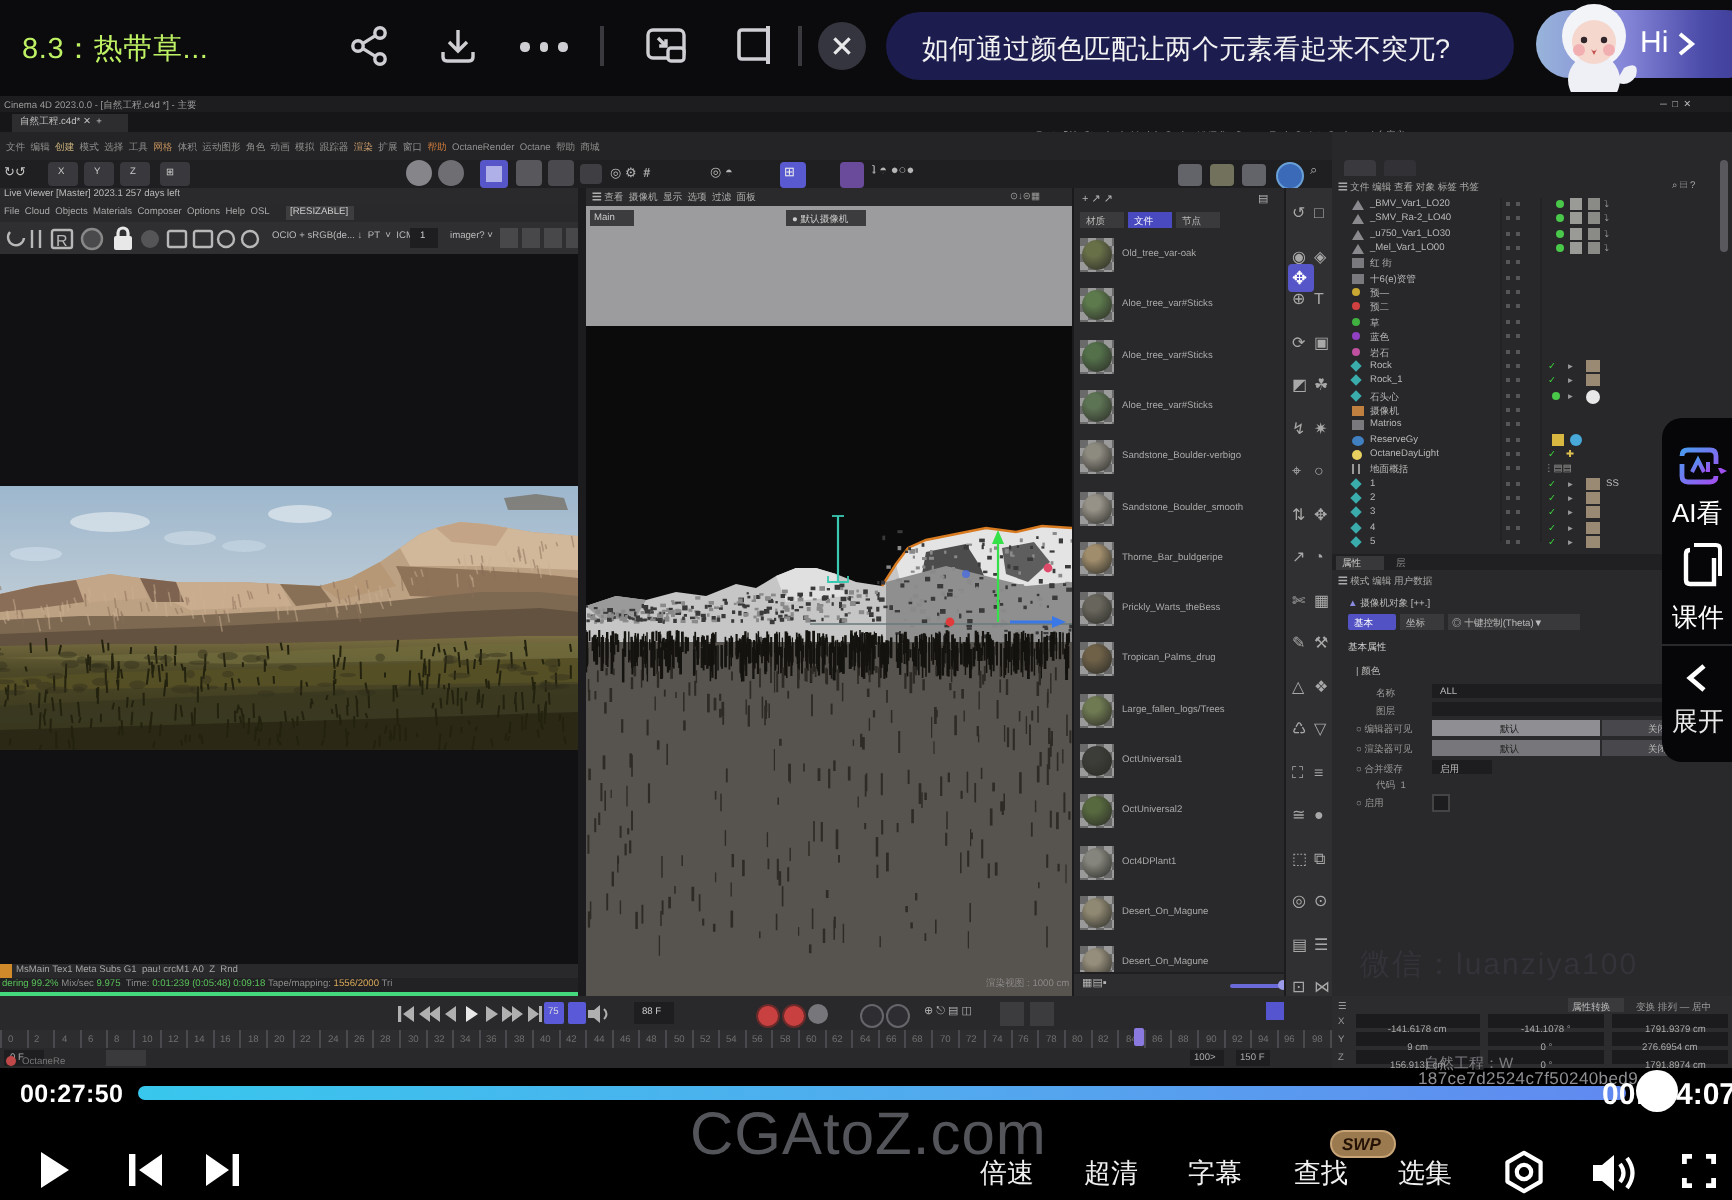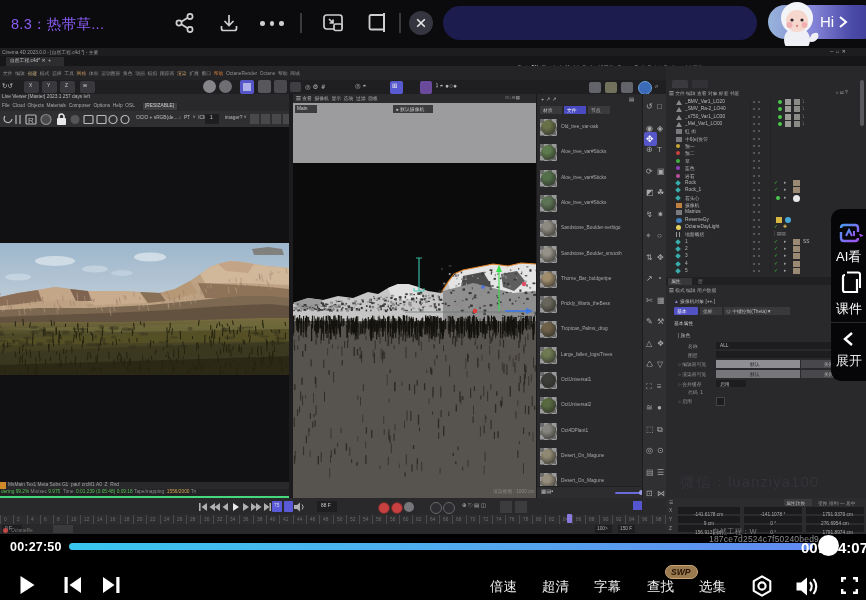--- a/index.html
+++ b/index.html
@@ -3,21 +3,21 @@
 html,body{margin:0;padding:0;background:#000}
 #stage{position:relative;width:866px;height:600px;overflow:hidden;background:#000;font-family:"Liberation Sans",sans-serif}
 .a{position:absolute}
 .t6{font-size:10px;transform:scale(.55);transform-origin:0 0;white-space:nowrap;color:#9a9a9a}
 .t5{font-size:10px;transform:scale(.48);transform-origin:0 0;white-space:nowrap;color:#999}
 .t7{font-size:10px;transform:scale(.65);transform-origin:0 0;white-space:nowrap;color:#aaa}
 </style></head><body>
 <div id="stage">
 
 <div class="a" id="topbar" style="left:0;top:0;width:866px;height:48px;background:#0b0b0d">
-  <div class="a" style="left:11px;top:15px;font-size:14.5px;color:#8b5cf6;letter-spacing:.3px">8.3：热带草...</div>
+  <div class="a" style="left:11px;top:15px;font-size:14.5px;color:#bef264;letter-spacing:.3px">8.3：热带草...</div>
 
   <svg class="a" style="left:173px;top:11px" width="24" height="24" viewBox="0 0 24 24" fill="none" stroke="#cfcfd3" stroke-width="1.7">
     <circle cx="6" cy="12" r="2.6"></circle>
         <circle cx="17" cy="5.5" r="2.6"></circle>
         <circle cx="17" cy="18.5" r="2.6"></circle>
     <path d="M8.3 10.8 L14.7 6.8 M8.3 13.2 L14.7 17.2"></path>
   </svg>
 
   <svg class="a" style="left:217px;top:11px" width="24" height="24" viewBox="0 0 24 24" fill="none" stroke="#cfcfd3" stroke-width="1.7">
     <path d="M12 4 L12 14 M7.5 10 L12 14.5 L16.5 10"></path>
@@ -40,20 +40,21 @@
     <path d="M21 3 L21 22" stroke-width="2"></path>
   </svg>
   <div class="a" style="left:399px;top:13px;width:2px;height:20px;background:#3a3a3e"></div>
 
   <div class="a" style="left:409px;top:11px;width:24px;height:24px;border-radius:50%;background:#35353f"></div>
   <svg class="a" style="left:409px;top:11px" width="24" height="24" viewBox="0 0 24 24" stroke="#e8e8ea" stroke-width="1.6">
         <path d="M8.2 8.2 L15.8 15.8 M15.8 8.2 L8.2 15.8"></path>
       </svg>
 
   <div class="a" style="left:443px;top:6px;width:314px;height:34px;border-radius:17px;background:#1c1c4e"></div>
+  <div class="a" style="left:461px;top:16px;font-size:13.5px;color:#f2f2f2">如何通过颜色匹配让两个元素看起来不突兀?</div>
 
   <div class="a" style="left:768px;top:5px;width:112px;height:34px;border-radius:17px;background:linear-gradient(90deg,#97b4da 0%,#8585d8 40%,#4a4aa8 75%,#3a3a92 100%)"></div>
   <svg class="a" style="left:768px;top:0px" width="62" height="46" viewBox="0 0 62 46">
     <circle cx="29" cy="18" r="16" fill="#f3f4f8"></circle>
     <circle cx="29" cy="40" r="13" fill="#eef0f6"></circle>
     <circle cx="29" cy="21" r="11" fill="#f6d7cd"></circle>
     <circle cx="24" cy="20" r="1.6" fill="#30252a"></circle>
         <circle cx="34" cy="20" r="1.6" fill="#30252a"></circle>
     <circle cx="21.5" cy="25" r="3" fill="#f0a8ad" opacity=".85"></circle>
         <circle cx="36.5" cy="25" r="3" fill="#f0a8ad" opacity=".85"></circle>
@@ -2385,20 +2386,21 @@
 <div class="a" style="left:712px;top:527px;font-size:7.5px;color:#7e7e82">自然工程：W</div>
 <div class="a" style="left:709px;top:534px;font-size:8.5px;color:#8f8f93;letter-spacing:.2px">187ce7d2524c7f50240bed9</div>
 
 <div class="a" style="left:10px;top:539.5px;font-size:12.5px;font-weight:bold;color:#fff;letter-spacing:.2px">00:27:50</div>
 <div class="a" style="left:69px;top:542.5px;width:744px;height:7px;border-radius:4px;background:linear-gradient(90deg,#38c7ed 0%,#52a9ee 55%,#6189f0 100%)"></div>
 <div class="a" style="left:801px;top:539px;font-size:15px;font-weight:bold;color:#fff">00:3</div>
 <div class="a" style="left:817.5px;top:535px;width:21px;height:21px;border-radius:50%;background:#fff"></div>
 <div class="a" style="left:838px;top:539px;font-size:15px;font-weight:bold;color:#fff">4:07</div>
 
 <div class="a" style="left:0;top:556px;width:866px;height:44px;background:#000"></div>
+<div class="a" style="left:345px;top:551px;font-size:30px;color:#54555a;font-weight:400;letter-spacing:.5px">CGAtoZ.com</div>
 <svg class="a" style="left:20px;top:576px" width="15" height="18" viewBox="0 0 15 18" fill="#fff">
       <path d="M0.5 0 L14.5 9 L0.5 18 Z"></path>
     </svg>
 <svg class="a" style="left:64px;top:577px" width="17" height="16" viewBox="0 0 17 16" fill="#fff">
       <rect x="0.5" y="0" width="3.2" height="16"></rect>
       <path d="M17 0 L5.5 8 L17 16 Z"></path>
     </svg>
 <svg class="a" style="left:103px;top:577px" width="17" height="16" viewBox="0 0 17 16" fill="#fff">
       <path d="M0 0 L11.5 8 L0 16 Z"></path>
       <rect x="13.3" y="0" width="3.2" height="16"></rect>

